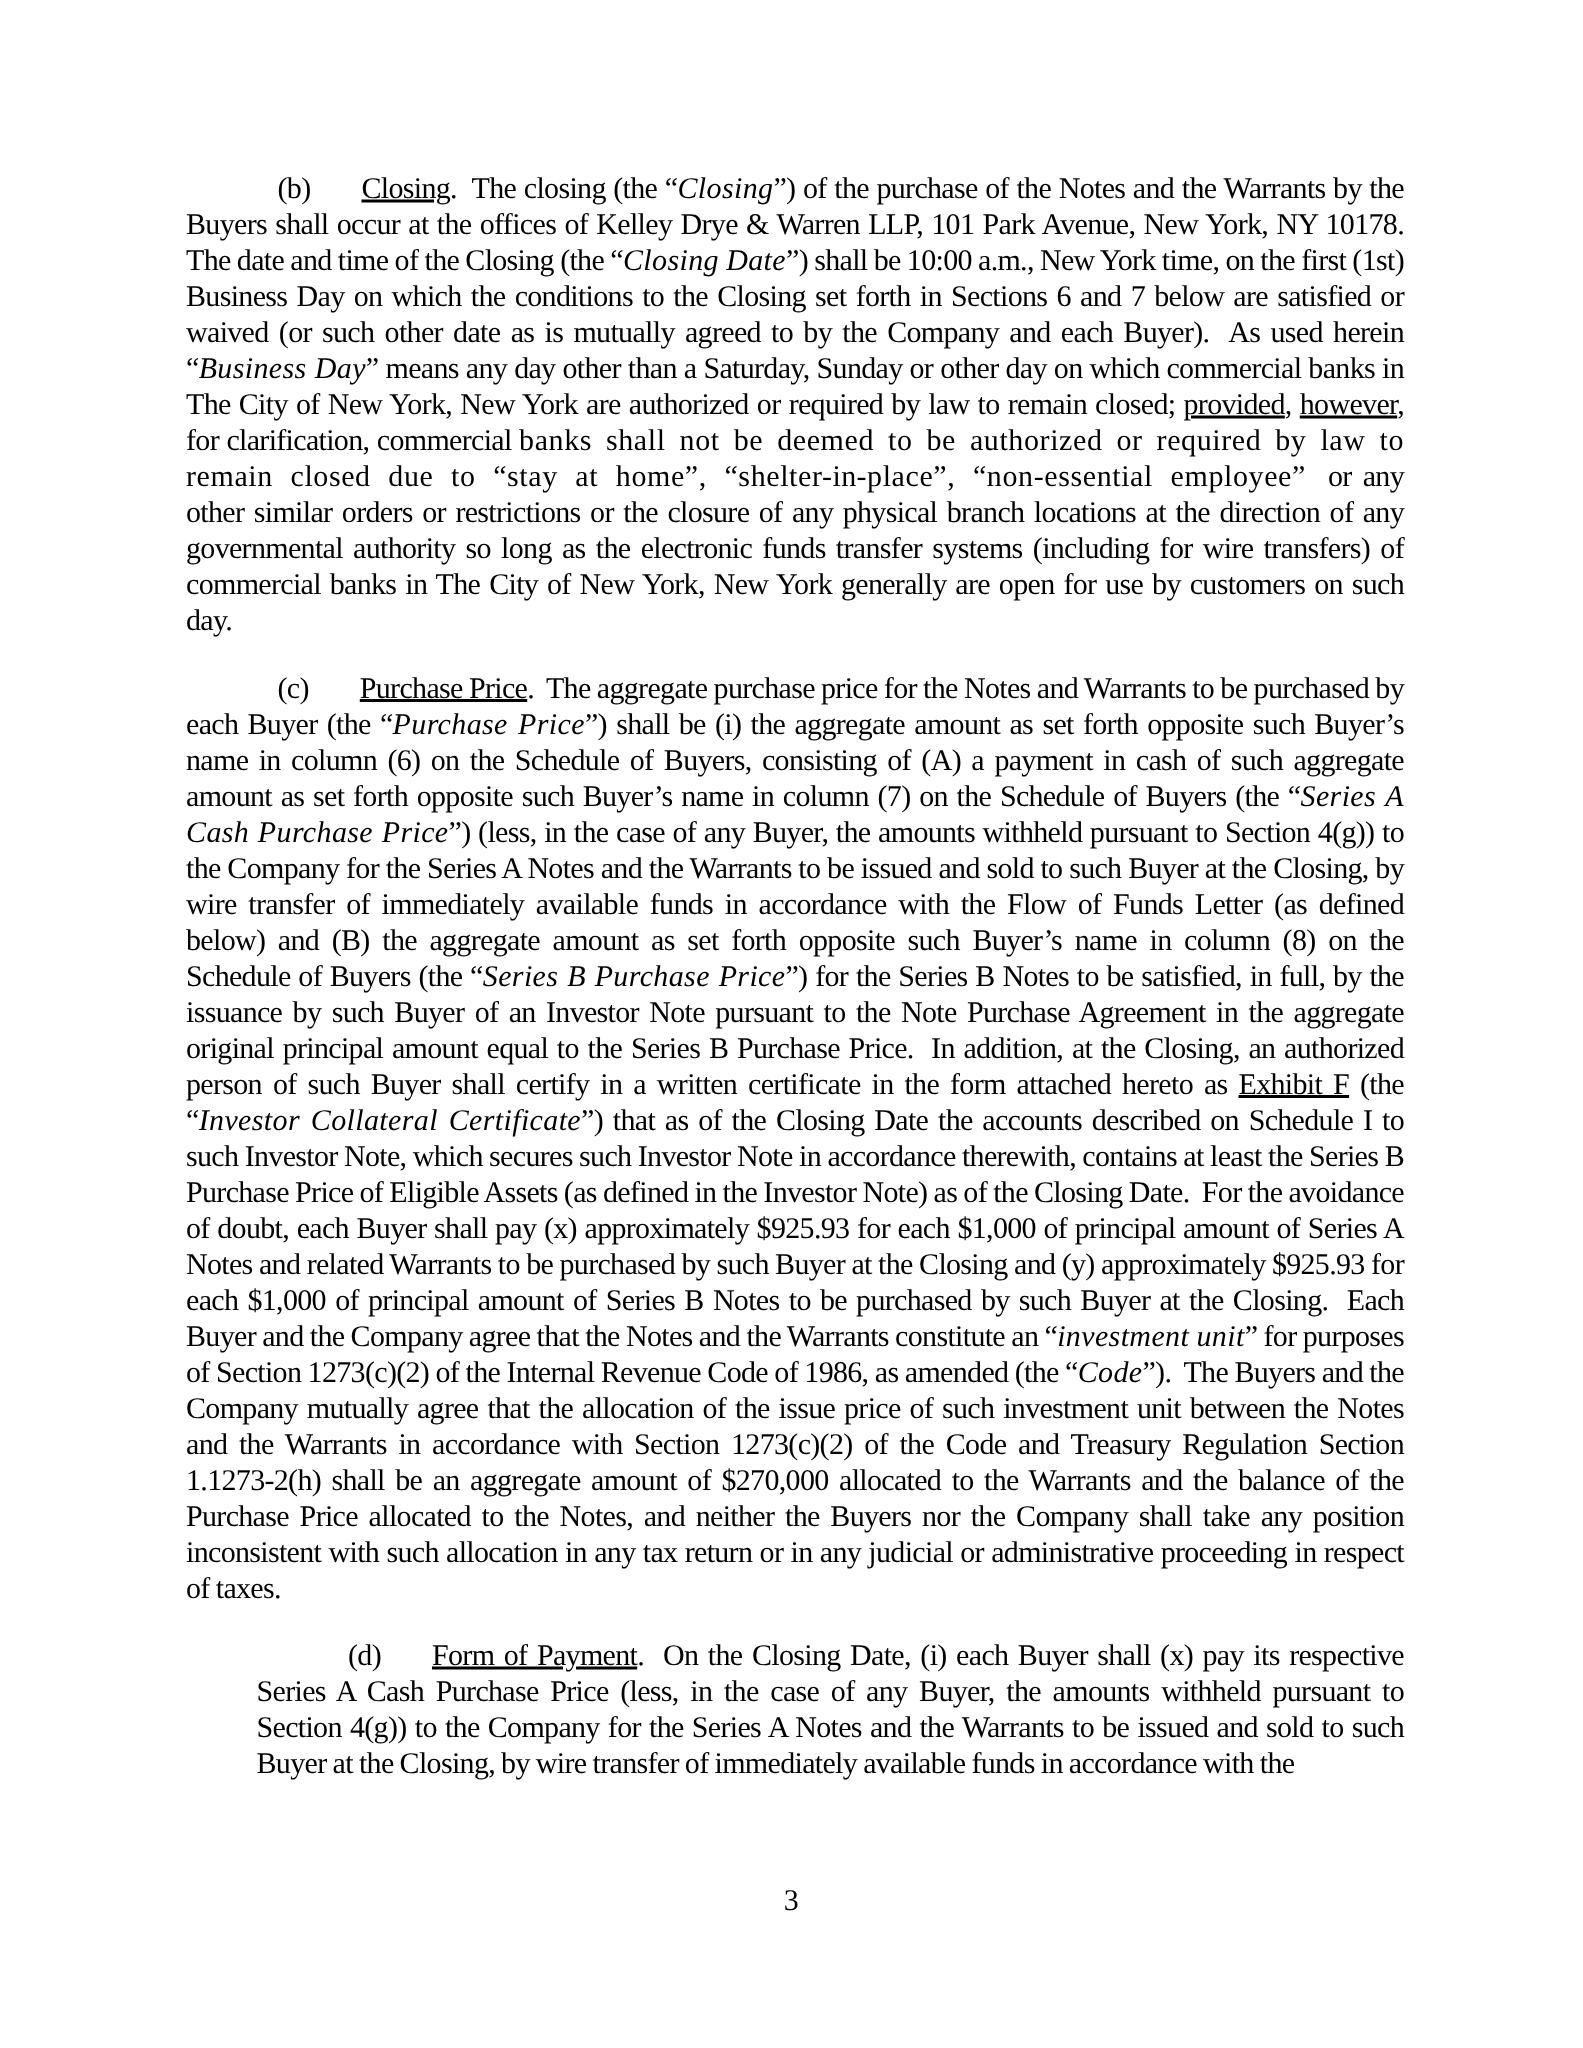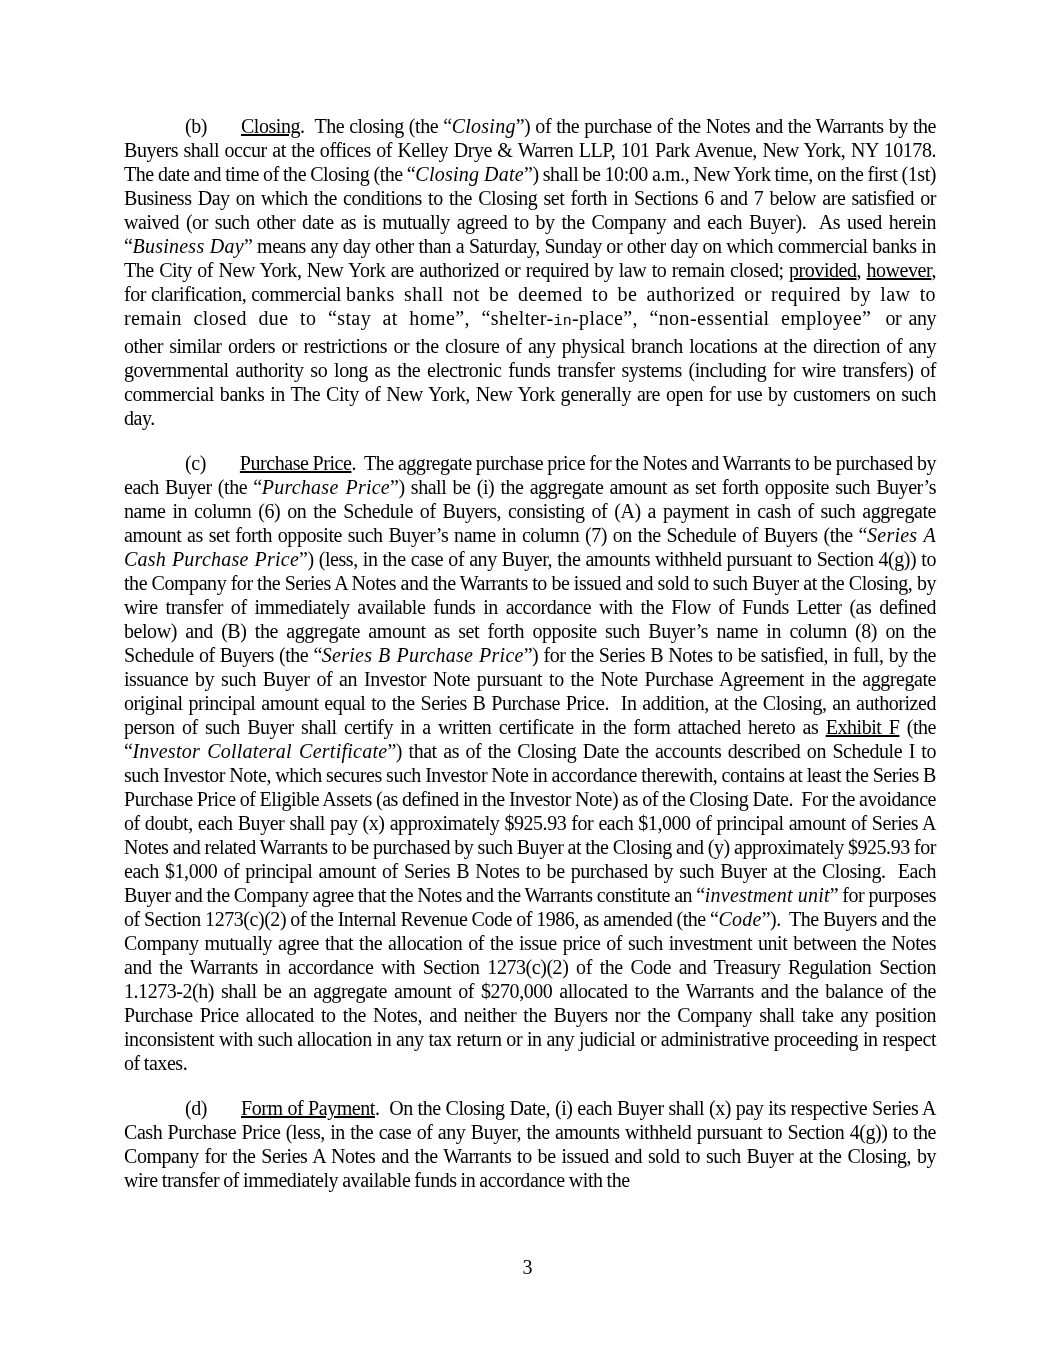--- a/index.html
+++ b/index.html
@@ -24,35 +24,35 @@
   }
   .para {
     margin: 0 0 21px 0;
     font-size: 20px;
     line-height: 24px;
     text-align: justify;
     text-indent: 61px;
     letter-spacing: -0.45px;
     word-spacing: -0.5px;
   }
-  .para:last-child { margin-bottom: 0; }
+  .para:last-child { margin-bottom: 0; margin-left: 47px; }
   .seg-tab {
     display: inline-block;
     width: 34px;
   }
   .seg-u { text-decoration: underline; }
   .seg-i { font-style: italic; letter-spacing: 0.25px; }
   
   .seg-alt {
     letter-spacing: 0.4px;
     word-spacing: 3px;
   }
   .seg-alt-sans {
-    font-family: Liberation Mono, monospace;
-    font-size: 15px;
+    font-family: Liberation Serif, serif;
+    font-size: 20px;
     letter-spacing: 0.2px;
   }
   .footer {
     position: absolute;
     left: 0;
     right: 0;
     top: 1256px;
     text-align: center;
     font-size: 20px;
     letter-spacing: 0;

